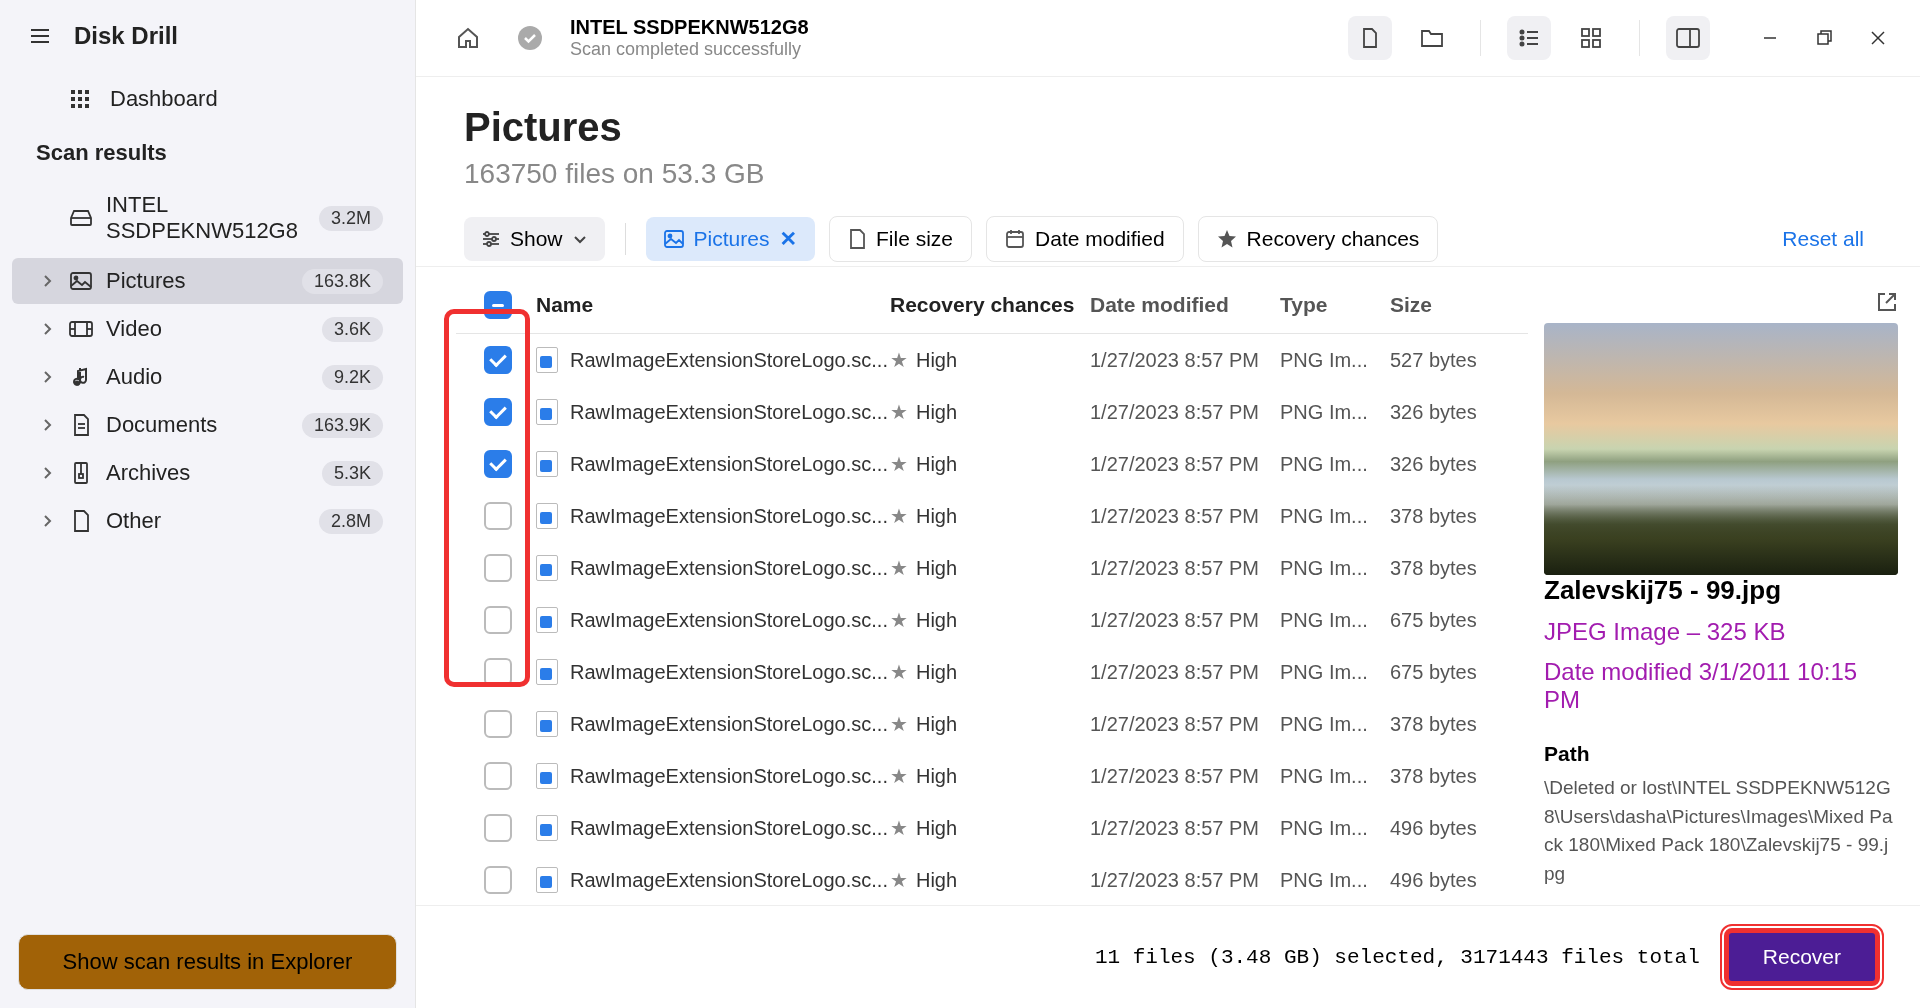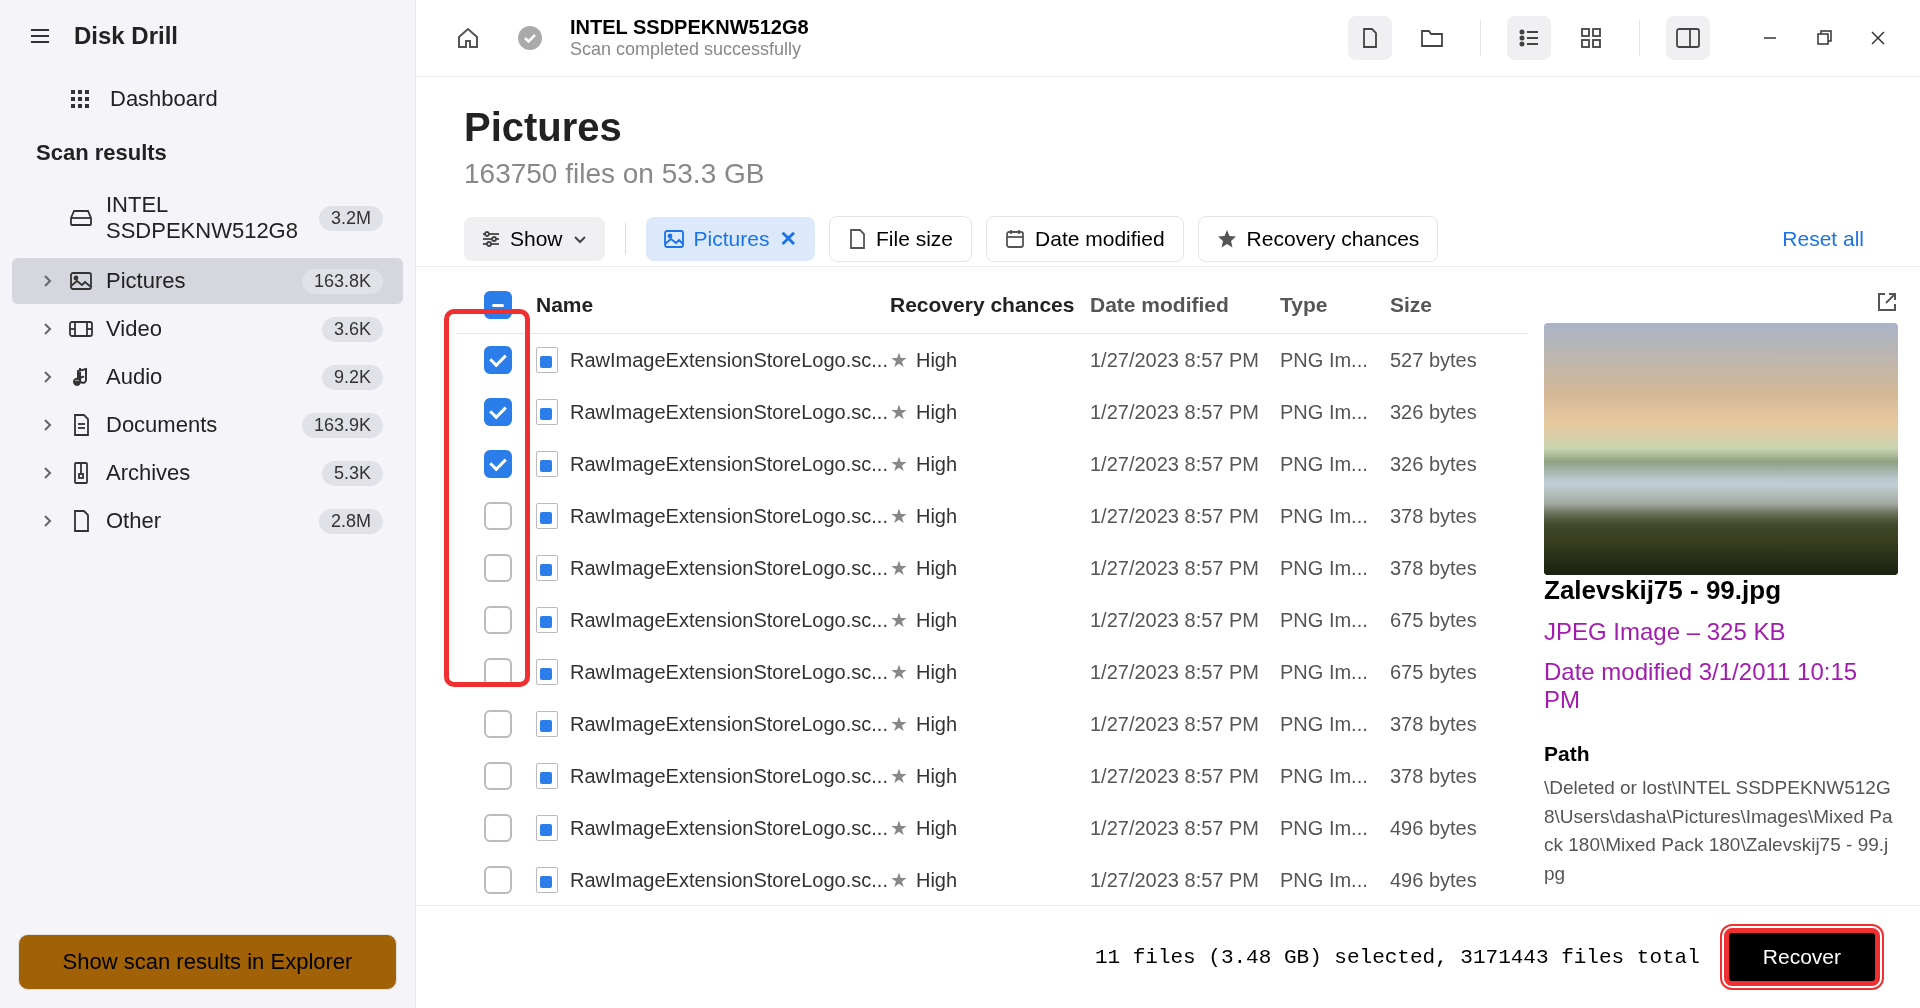--- a/index.html
+++ b/index.html
@@ -73,21 +73,21 @@
 .open-ext { align-self: flex-end; cursor: pointer; margin-bottom: 10px; }
 .preview-img { width: 100%; height: 252px; border-radius: 4px; background: linear-gradient(to bottom, #a8b4c8 0%, #d4b896 28%, #e8c9a0 40%, #c8d4b0 50%, #8fa080 55%, #b8c8d0 62%, #d8e0e0 72%, #5a6850 80%, #2a3020 100%); position: relative; overflow: hidden; }
 .preview-img::after { content:''; position:absolute; left:0; right:0; bottom:0; height:90px; background: linear-gradient(to top, #1a2010, #3a4020 40%, transparent); }
 .pv-title { font-size: 26px; font-weight: 600; }
 .pv-line { font-size: 24px; color: #a21caf; margin-top: 12px; }
 .pv-path-label { font-size: 21px; font-weight: 600; margin-top: 28px; }
 .pv-path { font-size: 19px; color: #555; margin-top: 8px; line-height: 1.5; word-break: break-all; }
 
 .footer { display: flex; align-items: center; padding: 22px 40px; border-top: 1px solid #eee; gap: 24px; }
 .footer-text { font-size: 21px; margin-left: auto; font-family: Liberation Mono, monospace; }
-.recover-btn { background: #000000; color: #fff; font-size: 21px; padding: 12px 34px; border-radius: 8px; cursor: pointer; border: 5px solid #f03030; outline: 2px solid #f03030; outline-offset: 2px; }
+.recover-btn { background: #4c1d95; color: #fff; font-size: 21px; padding: 12px 34px; border-radius: 8px; cursor: pointer; border: 5px solid #f03030; outline: 2px solid #f03030; outline-offset: 2px; }
 
 .col-date, .col-type, .col-size { color: #555; }
 svg { display: block; }
 </style>
 </head>
 <body>
 
 <div class="sidebar">
   <div class="sidebar-top">
     <div class="hamburger">

